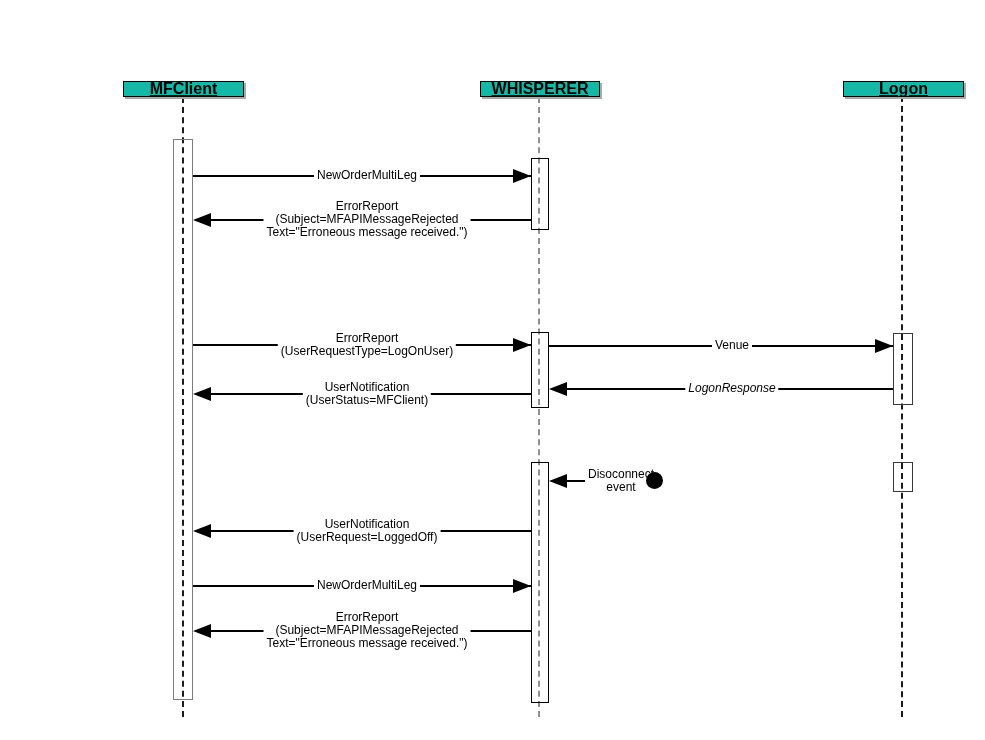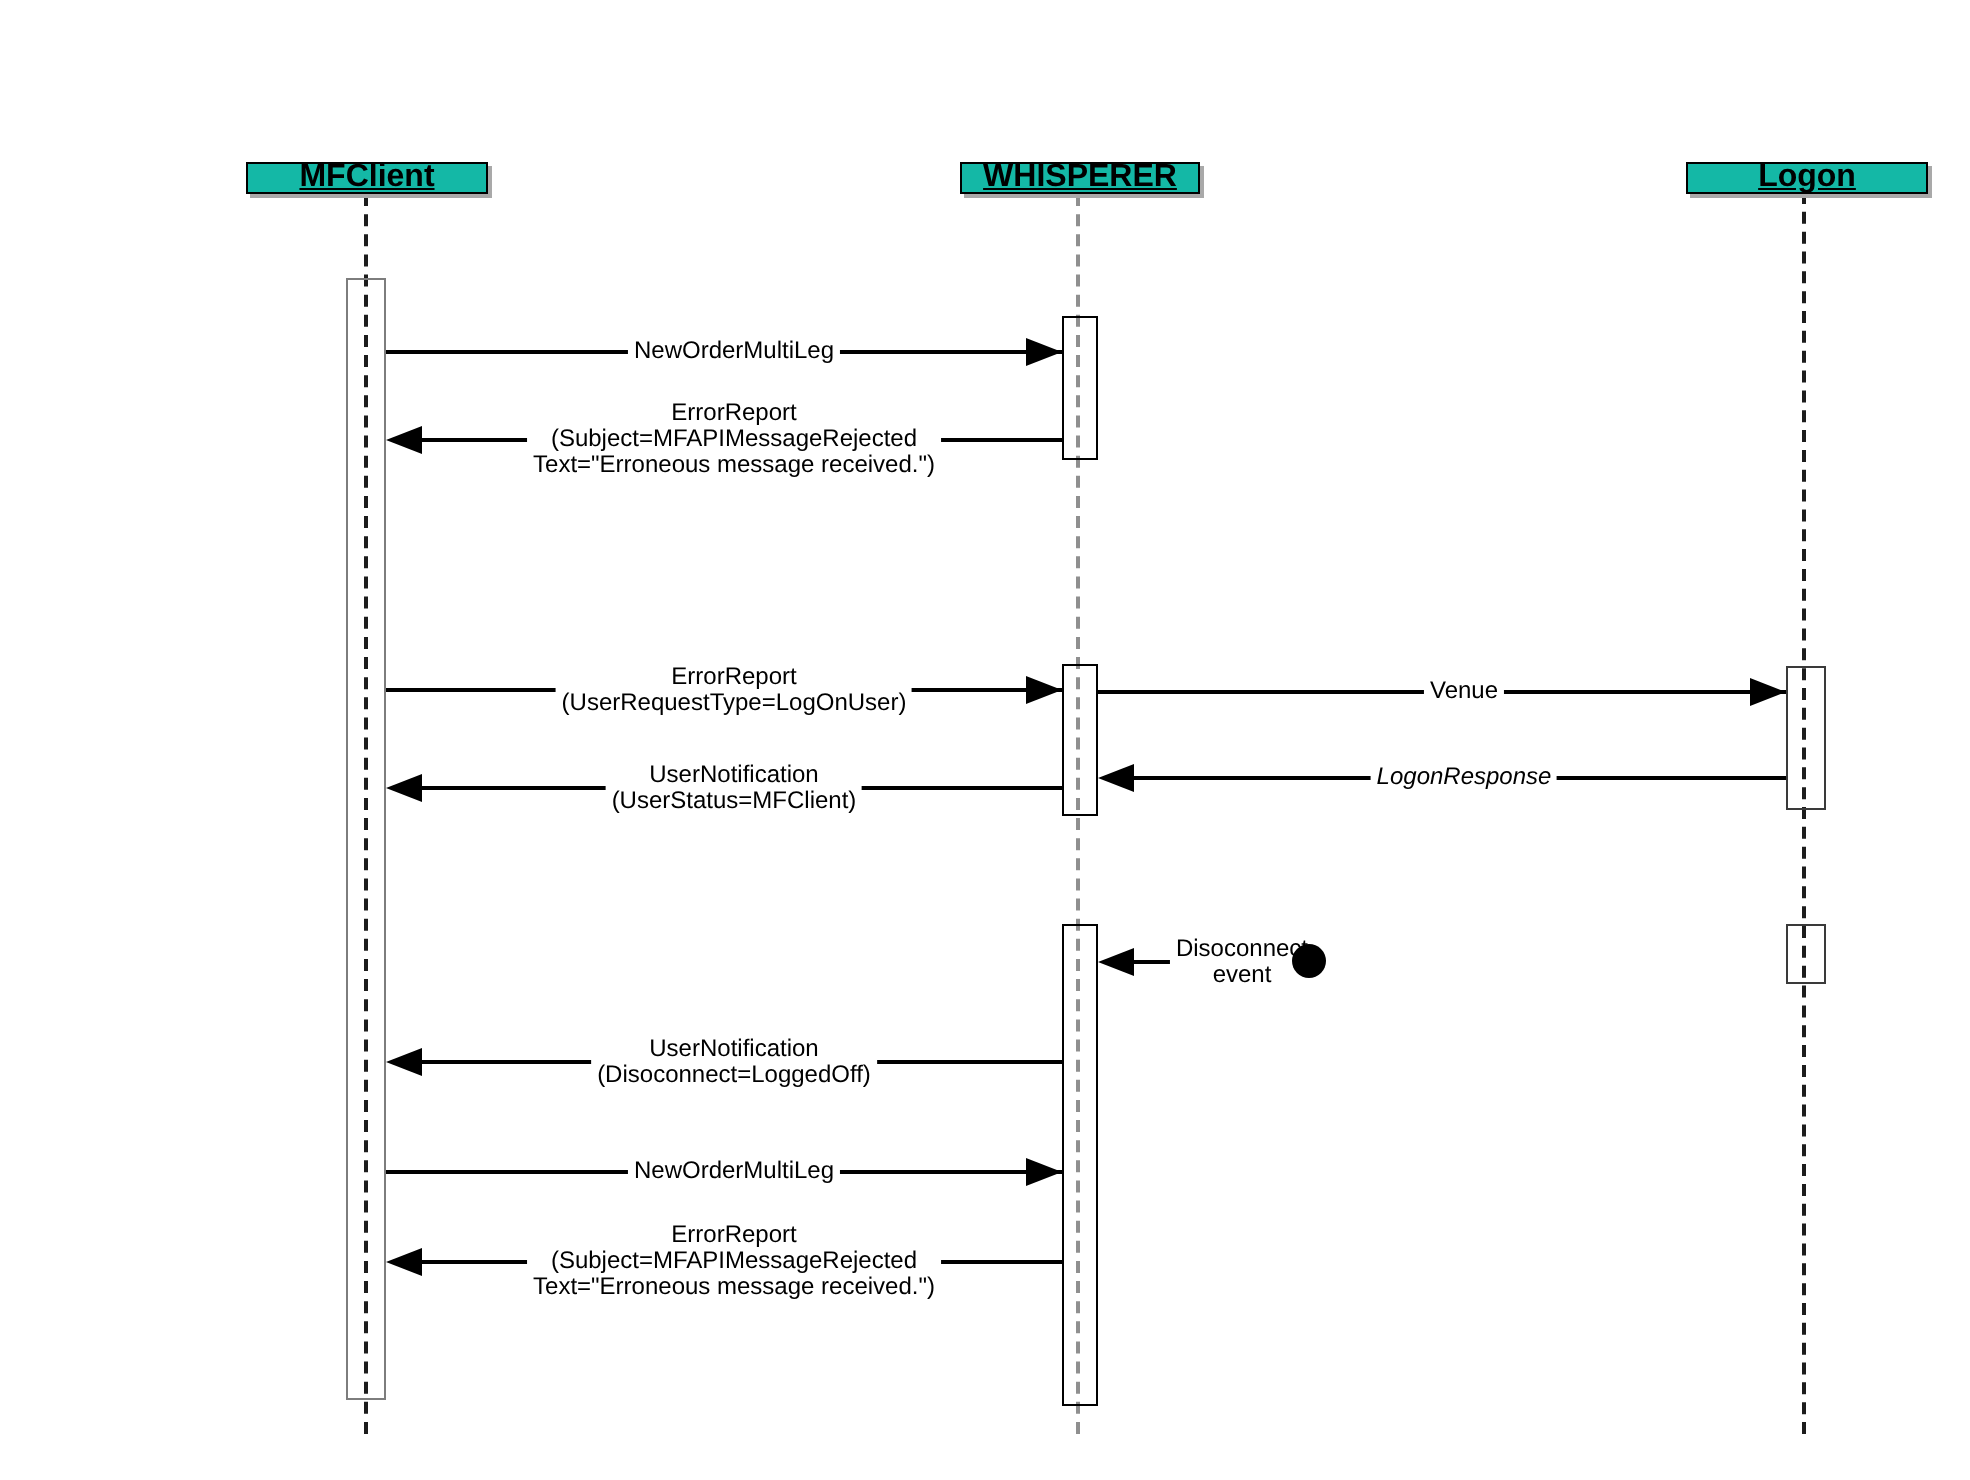--- a/index.html
+++ b/index.html
@@ -165,21 +165,21 @@
       <div>Disoconnect</div>
       <div>event</div>
     </div>
   </div>
 
   <div>
     <div class="arrow-left" style="left:193px; top:524px;"></div>
     <div class="msg-line" style="left:211px; top:530px; width:320px;"></div>
     <div class="msg-label" style="left:367px; top:518px;">
       <div>UserNotification</div>
-      <div>(Disoconnect=LoggedOff)</div>
+      <div>(UserRequest=LoggedOff)</div>
     </div>
   </div>
 
   <div>
     <div class="msg-line" style="left:193px; top:585px; width:338px;"></div>
     <div class="arrow-right" style="left:513px; top:579px;"></div>
     <div class="msg-label" style="left:367px; top:579px;">
       <div>NewOrderMultiLeg</div>
     </div>
   </div>

